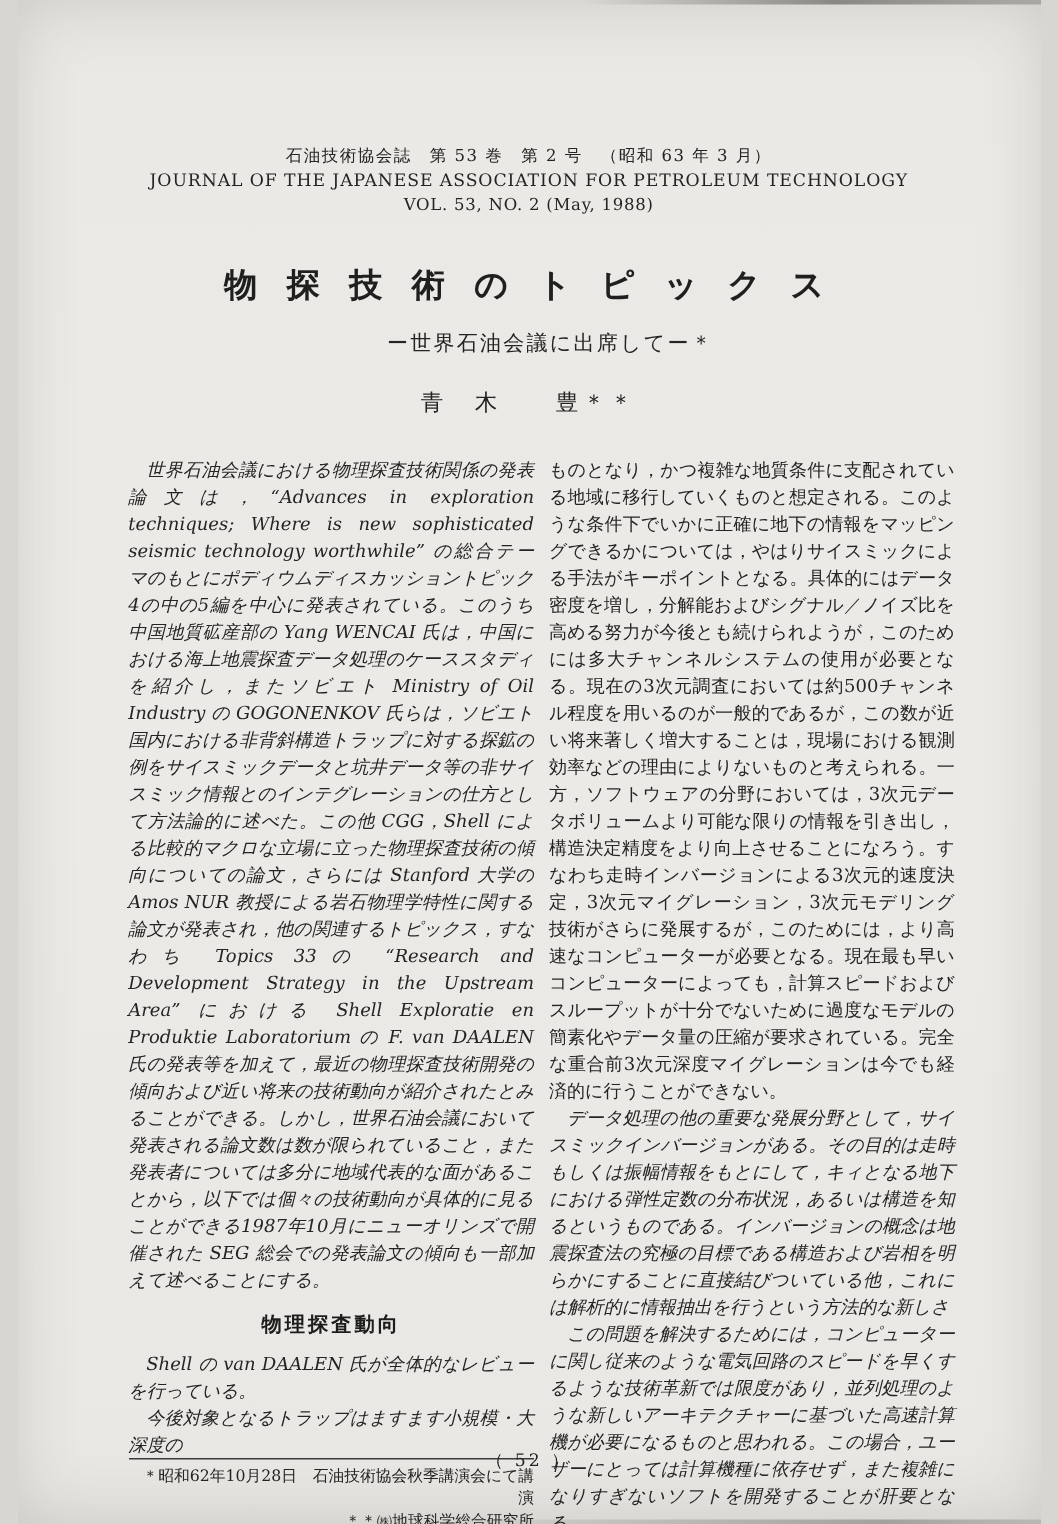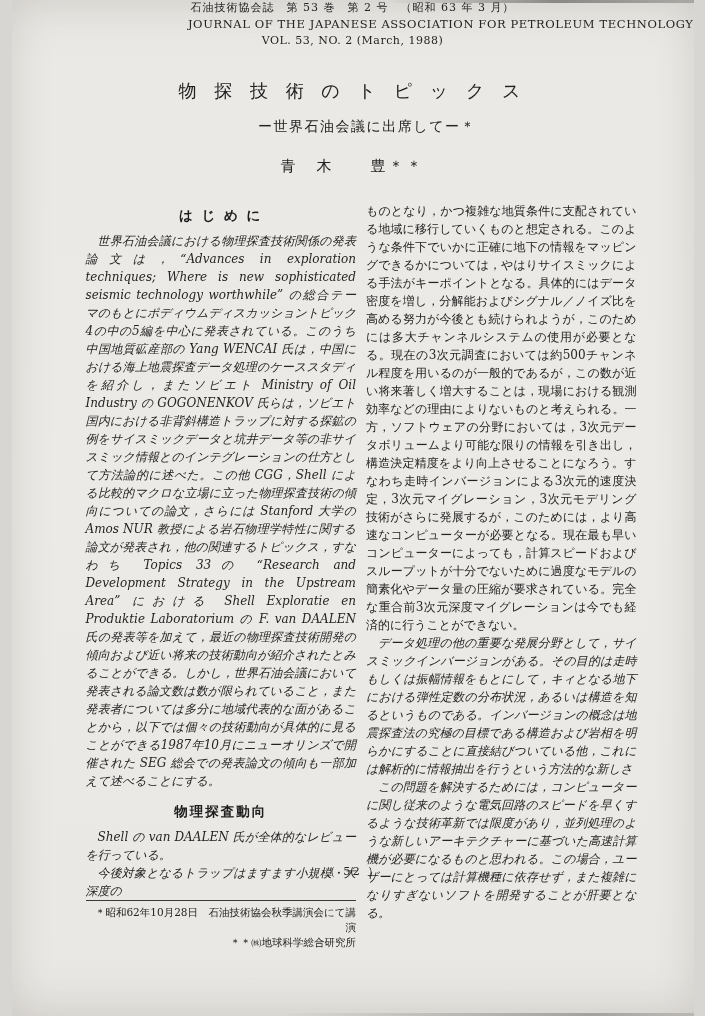--- a/index.html
+++ b/index.html
@@ -10,37 +10,38 @@
   }
   .page{
     position:relative;
     width:682px;height:1016px;
     margin:0 auto;
     box-sizing:border-box;
     background:linear-gradient(180deg,#e7e5e1 0%,#ebe9e5 6%,#eceae6 50%,#eae8e4 94%,#e5e3df 100%);
     color:#242424;
     overflow:hidden;
     box-shadow:inset 0 0 40px rgba(90,85,78,.18);
+    padding-top:96px;
   }
   .page::before{ 
     content:"";position:absolute;top:0;left:0;right:0;height:3px;
     background:linear-gradient(90deg,rgba(0,0,0,0) 55%,rgba(40,38,35,.45) 80%,rgba(40,38,35,.25) 100%);
   }
   .page::after{ 
     content:"";position:absolute;bottom:0;left:0;right:0;height:3px;
     background:linear-gradient(90deg,rgba(0,0,0,0) 40%,rgba(40,38,35,.30) 85%,rgba(40,38,35,.15) 100%);
   }
   .hdr{ text-align:center; }
   .hdr-jp{font-size:11px;letter-spacing:1px;line-height:16px;}
-  .hdr-en{font-size:11.5px;letter-spacing:.6px;line-height:17px;text-align:right;}
+  .hdr-en{font-size:11.5px;letter-spacing:.6px;line-height:17px;}
   .hdr-vol{font-size:11px;letter-spacing:.5px;line-height:16px;}
   .title{
     margin:30px 0 0 0;
     text-align:center;
-    font-size:18px;font-weight:400;
+    font-size:22px;font-weight:700;
     letter-spacing:6px;
     color:#1f1f1f;
   }
   .subtitle{
     margin-top:15px;
     text-align:center;
     font-size:14px;letter-spacing:1.5px;margin-left:29px;
   }
   .author{
     margin-top:21px;
@@ -90,31 +91,30 @@
   }
 </style>
 </head>
 <body>
 
 <div class="page">
 
   <header class="hdr">
     <div class="hdr-jp">石油技術協会誌　第 53 巻　第 2 号　（昭和 63 年 3 月）</div>
     <div class="hdr-en">JOURNAL OF THE JAPANESE ASSOCIATION FOR PETROLEUM TECHNOLOGY</div>
-    <div class="hdr-vol">VOL. 53, NO. 2 (March, 1988)</div>
+    <div class="hdr-vol">VOL. 53, NO. 2 (May, 1988)</div>
   </header>
 
   <h1 class="title">物 探 技 術 の ト ピ ッ ク ス</h1>
   <div class="subtitle">ー世界石油会議に出席してー＊</div>
   <div class="author">青　木　　豊＊＊</div>
 
   <div class="columns">
 
     <div class="col">
-      <h2>は じ め に</h2>
       <p class="indent">世界石油会議における物理探査技術関係の発表論文は，“Advances in exploration techniques; Where is new sophisticated seismic technology worthwhile” の総合テーマのもとにポディウムディスカッショントピック4の中の5編を中心に発表されている。このうち中国地質砿産部の Yang WENCAI 氏は，中国における海上地震探査データ処理のケーススタディを紹介し，またソビエト Ministry of Oil Industry の GOGONENKOV 氏らは，ソビエト国内における非背斜構造トラップに対する探鉱の例をサイスミックデータと坑井データ等の非サイスミック情報とのインテグレーションの仕方として方法論的に述べた。この他 CGG，Shell による比較的マクロな立場に立った物理探査技術の傾向についての論文，さらには Stanford 大学の Amos NUR 教授による岩石物理学特性に関する論文が発表され，他の関連するトピックス，すなわち Topics 33の “Research and Development Strategy in the Upstream Area” における Shell Exploratie en Produktie Laboratorium の F. van DAALEN 氏の発表等を加えて，最近の物理探査技術開発の傾向および近い将来の技術動向が紹介されたとみることができる。しかし，世界石油会議において発表される論文数は数が限られていること，また発表者については多分に地域代表的な面があることから，以下では個々の技術動向が具体的に見ることができる1987年10月にニューオリンズで開催された SEG 総会での発表論文の傾向も一部加えて述べることにする。</p>
 
       <h2 class="second">物理探査動向</h2>
       <p class="indent">Shell の van DAALEN 氏が全体的なレビューを行っている。</p>
       <p class="indent">今後対象となるトラップはますます小規模・大深度の</p>
 
       <div class="footnote-block">
         <hr class="footnote-rule">
         <div>＊昭和62年10月28日　石油技術協会秋季講演会にて講演</div>
         <div>＊＊㈱地球科学総合研究所</div>

